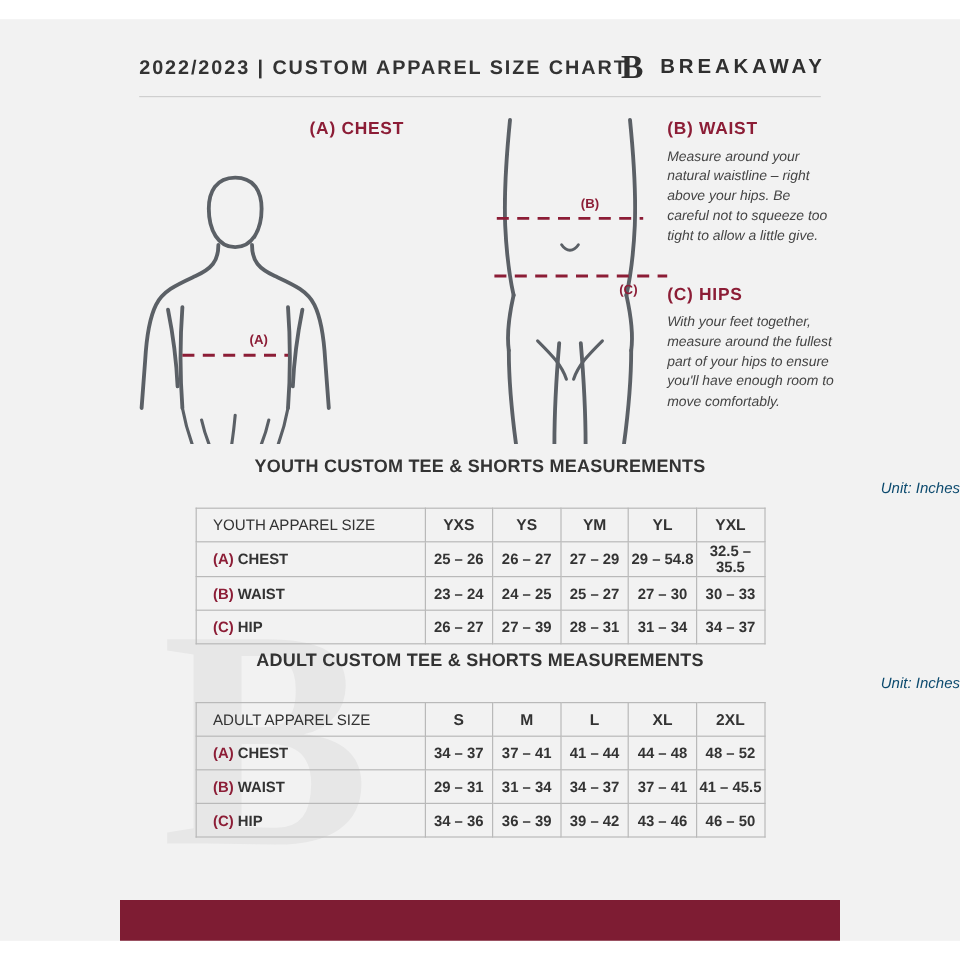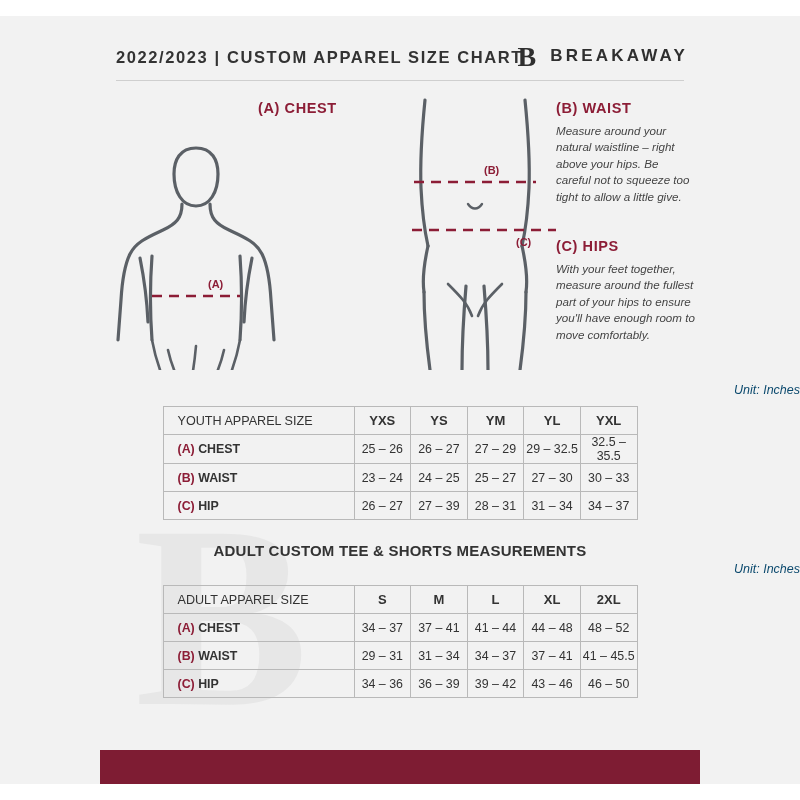--- a/index.html
+++ b/index.html
@@ -176,21 +176,21 @@
   }
   table.size-table th {
     font-weight: bold;
     font-size: 13px;
   }
   table.size-table th.rowhead {
     font-weight: normal;
     font-size: 12.6px;
   }
   table.size-table td {
-    font-weight: normal;
+    font-weight: bold;
   }
   .tag { color: #8c1d36; font-weight: bold; }
   .rowlabel { color: #333333; font-weight: bold; }
   
   .footer-bar {
     position: absolute;
     left: 100px;
     top: 734px;
     width: 600px;
     height: 50px;
@@ -284,39 +284,40 @@
         <div class="callout-title">(B) WAIST</div>
         <div class="callout-body">Measure around your natural waistline – right above your hips. Be careful not to squeeze too tight to allow a little give.</div>
       </div>
       <div class="callout" id="callout-hips">
         <div class="callout-title">(C) HIPS</div>
         <div class="callout-body">With your feet together, measure around the fullest part of your hips to ensure you'll have enough room to move comfortably.</div>
       </div>
     </div>
 
     <div class="section" id="section-youth">
+      <div class="sec-title">YOUTH CUSTOM TEE &amp; SHORTS MEASUREMENTS</div>
       <div class="sec-unit">Unit: Inches</div>
       <table class="size-table" id="youth-table">
         <thead>
             <tr>
               <th class="rowhead">YOUTH APPAREL SIZE</th>
               <th>YXS</th>
               <th>YS</th>
               <th>YM</th>
               <th>YL</th>
               <th>YXL</th>
             </tr>
           </thead>
         <tbody>
             <tr>
               <td class="rowhead"><span class="tag">(A) </span><span class="rowlabel">CHEST</span></td>
               <td>25 – 26</td>
               <td>26 – 27</td>
               <td>27 – 29</td>
-              <td>29 – 32.5</td>
+              <td>29 – 54.8</td>
               <td>32.5 – 35.5</td>
             </tr>
             <tr>
               <td class="rowhead"><span class="tag">(B) </span><span class="rowlabel">WAIST</span></td>
               <td>23 – 24</td>
               <td>24 – 25</td>
               <td>25 – 27</td>
               <td>27 – 30</td>
               <td>30 – 33</td>
             </tr>

